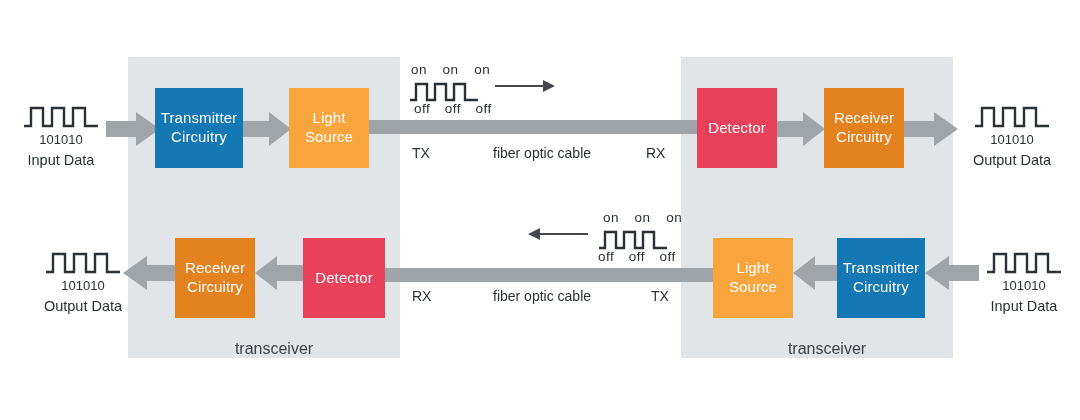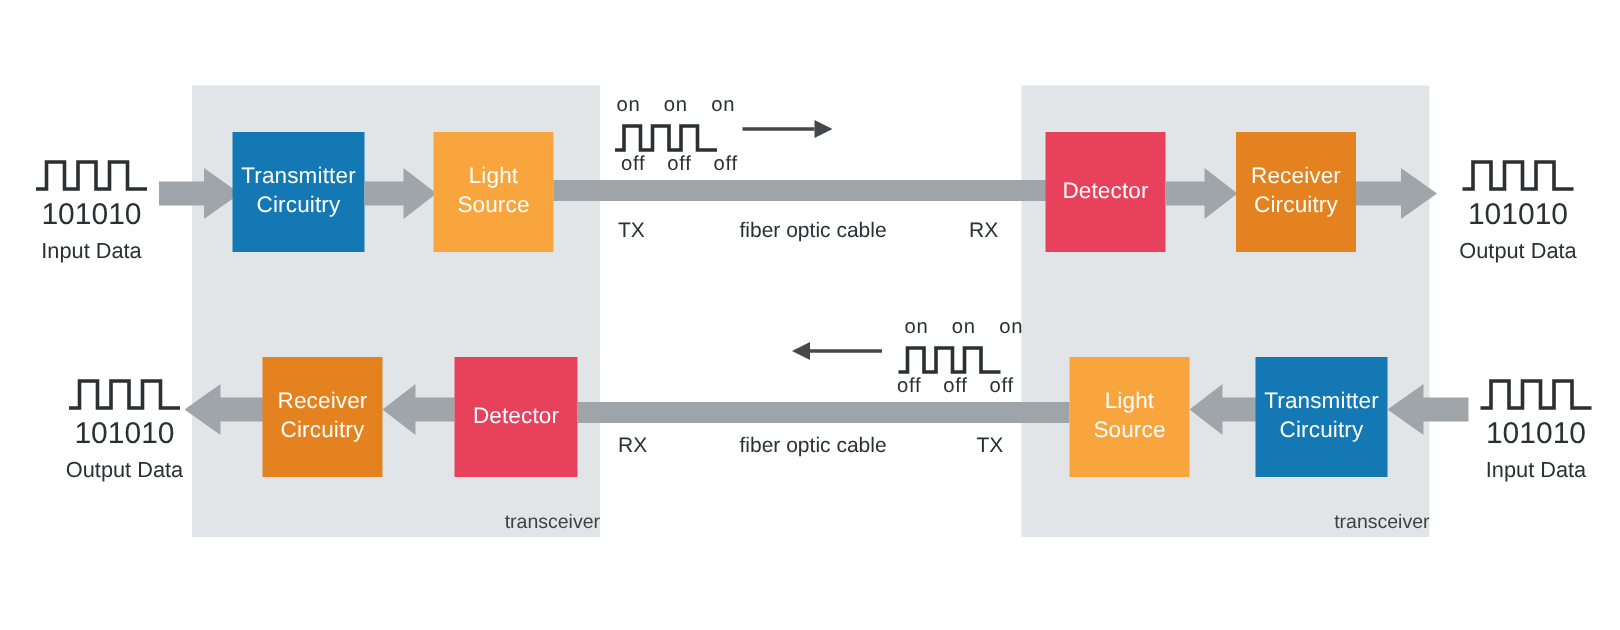--- a/index.html
+++ b/index.html
@@ -17,24 +17,25 @@
     background: #ffffff;
     overflow: hidden;
   }
   .abs { position: absolute; text-align: right; }
 
   
   .transceiver-panel {
     background: #e2e5e8;
   }
   .transceiver-label {
-    font-size: 13px;
+    font-size: 16px;
     color: #3c4146;
-    text-align: right;
-    white-space: nowrap;
+    text-align: center;
+    white-space: nowrap;
+    margin-left: 10px;
   }
 
   
   .block {
     display: flex;
     align-items: center;
     justify-content: center;
     text-align: center;
     color: #ffffff;
     font-size: 15px;
@@ -45,21 +46,21 @@
 
   
   .cable-bar { background: #9fa4a9; }
 
   
   .endpoint-text {
     text-align: center;
     color: #2b3034;
     white-space: nowrap;
   }
-  .endpoint-bits { font-size: 20px; }
+  .endpoint-bits { font-size: 13px; }
   .endpoint-caption { font-size: 14.5px; margin-top: 5px; }
 
   
   .tiny-label {
     font-size: 14px;
     color: #2b3034;
     white-space: nowrap;
   }
   .onoff-row {
     font-size: 13.5px;

